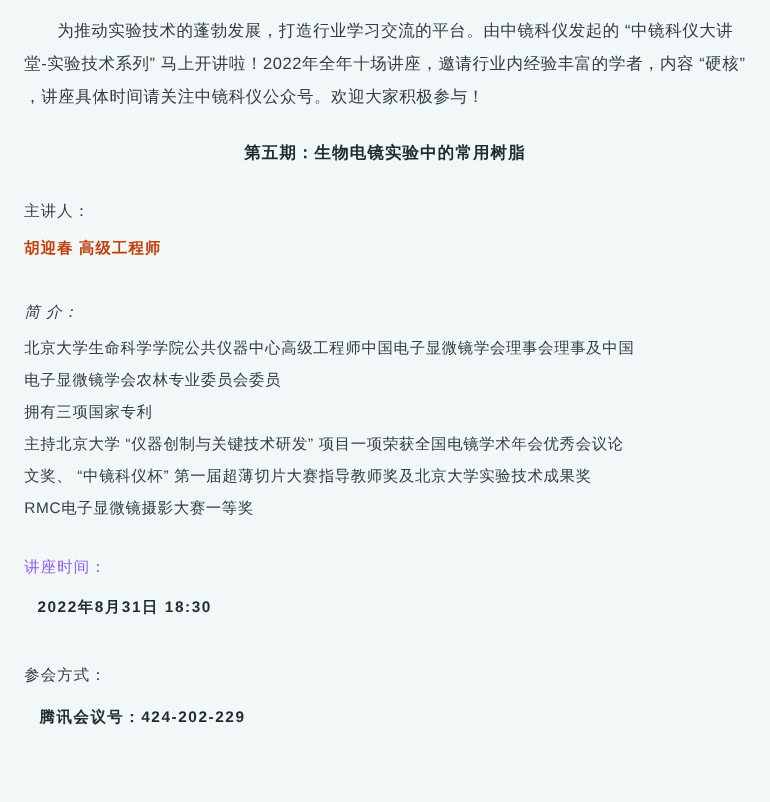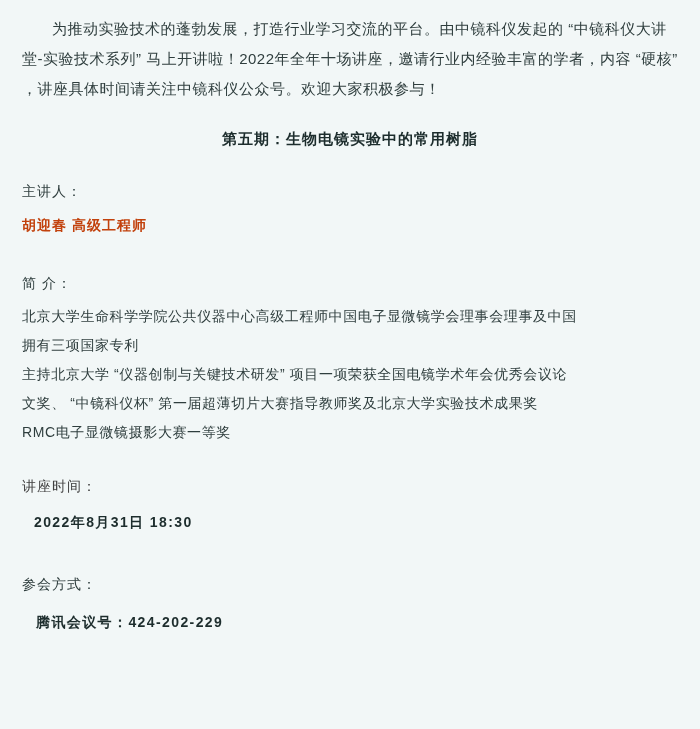--- a/index.html
+++ b/index.html
@@ -52,32 +52,33 @@
     letter-spacing: 1px;
     margin: 0 0 34px 0;
     line-height: 24px;
   }
   .bio-label {
     font-size: 14px;
     color: #2f3e3e;
     letter-spacing: 1px;
     margin: 0 0 8px 0;
     line-height: 24px;
+    font-style: italic;
   }
   .bio-line {
     font-size: 14px;
     color: #2f3e3e;
     line-height: 26px;
     letter-spacing: 0.6px;
     margin: 0 0 3px 0;
   }
   .spacer-lg { height: 26px; }
   .time-label {
     font-size: 14px;
-    color: #404040;
+    color: #8b5cf6;
     letter-spacing: 1px;
     margin: 0 0 10px 0;
     line-height: 24px;
   }
   .time-value {
     font-size: 14px;
     font-weight: bold;
     color: #1d2d2d;
     letter-spacing: 1.4px;
     margin: 12px;
@@ -106,20 +107,21 @@
 
   <p class="intro">为推动实验技术的蓬勃发展，打造行业学习交流的平台。由中镜科仪发起的 “中镜科仪大讲堂-实验技术系列” 马上开讲啦！2022年全年十场讲座，邀请行业内经验丰富的学者，内容 “硬核” ，讲座具体时间请关注中镜科仪公众号。欢迎大家积极参与！</p>
 
   <h2 class="section-title">第五期：生物电镜实验中的常用树脂</h2>
 
   <p class="label">主讲人：</p>
   <p class="speaker-name">胡迎春   高级工程师</p>
 
   <p class="bio-label">简  介：</p>
   <p class="bio-line">北京大学生命科学学院公共仪器中心高级工程师中国电子显微镜学会理事会理事及中国</p>
+  <p class="bio-line">电子显微镜学会农林专业委员会委员</p>
   <p class="bio-line">拥有三项国家专利</p>
   <p class="bio-line">主持北京大学 “仪器创制与关键技术研发” 项目一项荣获全国电镜学术年会优秀会议论</p>
   <p class="bio-line">文奖、 “中镜科仪杯” 第一届超薄切片大赛指导教师奖及北京大学实验技术成果奖</p>
   <p class="bio-line">RMC电子显微镜摄影大赛一等奖</p>
 
   <div class="spacer-lg"></div>
 
   <p class="time-label">讲座时间：</p>
   <p class="time-value">2022年8月31日 18:30</p>
 

